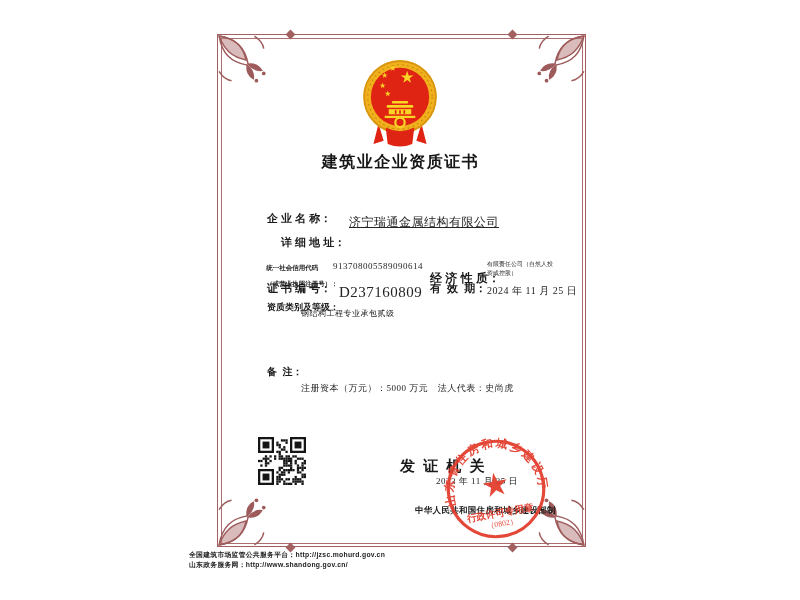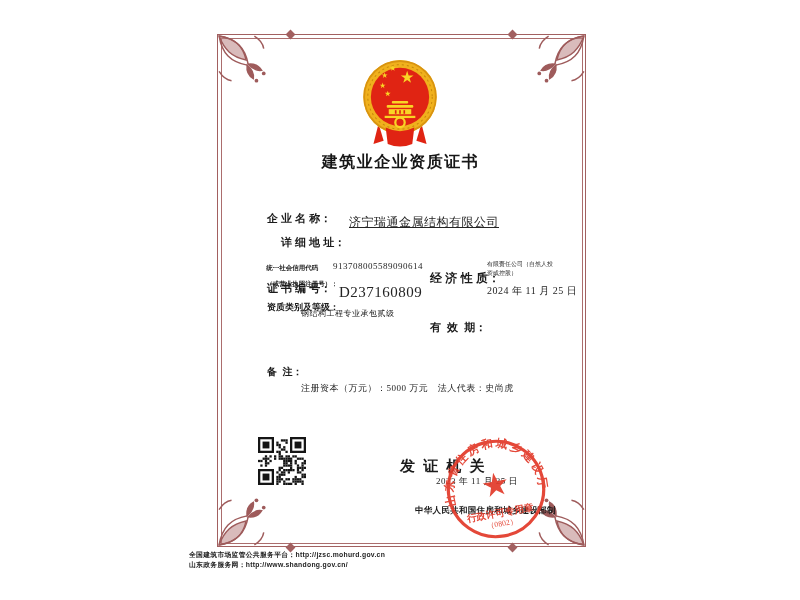--- a/index.html
+++ b/index.html
@@ -128,21 +128,21 @@
     <span>（或营业执照注册号）：</span>
   </div>
   <div class="val" style="left:333px;top:261px;font-size:9px;">913708005589090614</div>
 
   <div class="lbl" style="left:430px;top:270px;font-size:12px;">经 济 性 质：</div>
   <div class="wrap-val" style="left:487px;top:260px;width:70px;">有限责任公司（自然人投资或控股）</div>
 
   <div class="lbl" style="left:267px;top:281px;font-size:11px;">证 书 编 号：</div>
   <div class="val" style="left:339px;top:283.5px;font-size:15px;">D237160809</div>
 
-  <div class="lbl" style="left:430px;top:281px;font-size:11px;margin-top:39px;">有  效  期：</div>
+  <div class="lbl" style="left:430px;top:281px;font-size:11px;">有  效  期：</div>
   <div class="val" style="left:487px;top:283.5px;font-size:10px;">2024 年 11 月 25 日</div>
 
   <div class="lbl" style="left:267px;top:301px;font-size:9px;text-align:right;">资质类别及等级：</div>
   <div class="val" style="left:301px;top:308px;font-size:8px;">钢结构工程专业承包贰级</div>
 
   <div class="lbl" style="left:267px;top:365px;font-size:10px;">备  注：</div>
   <div class="val" style="left:301px;top:381.5px;font-size:9px;">注册资本（万元）：5000 万元　法人代表：史尚虎</div>
 
   <div class="qr">
     <svg viewBox="0 0 48 48" width="48" height="48">

